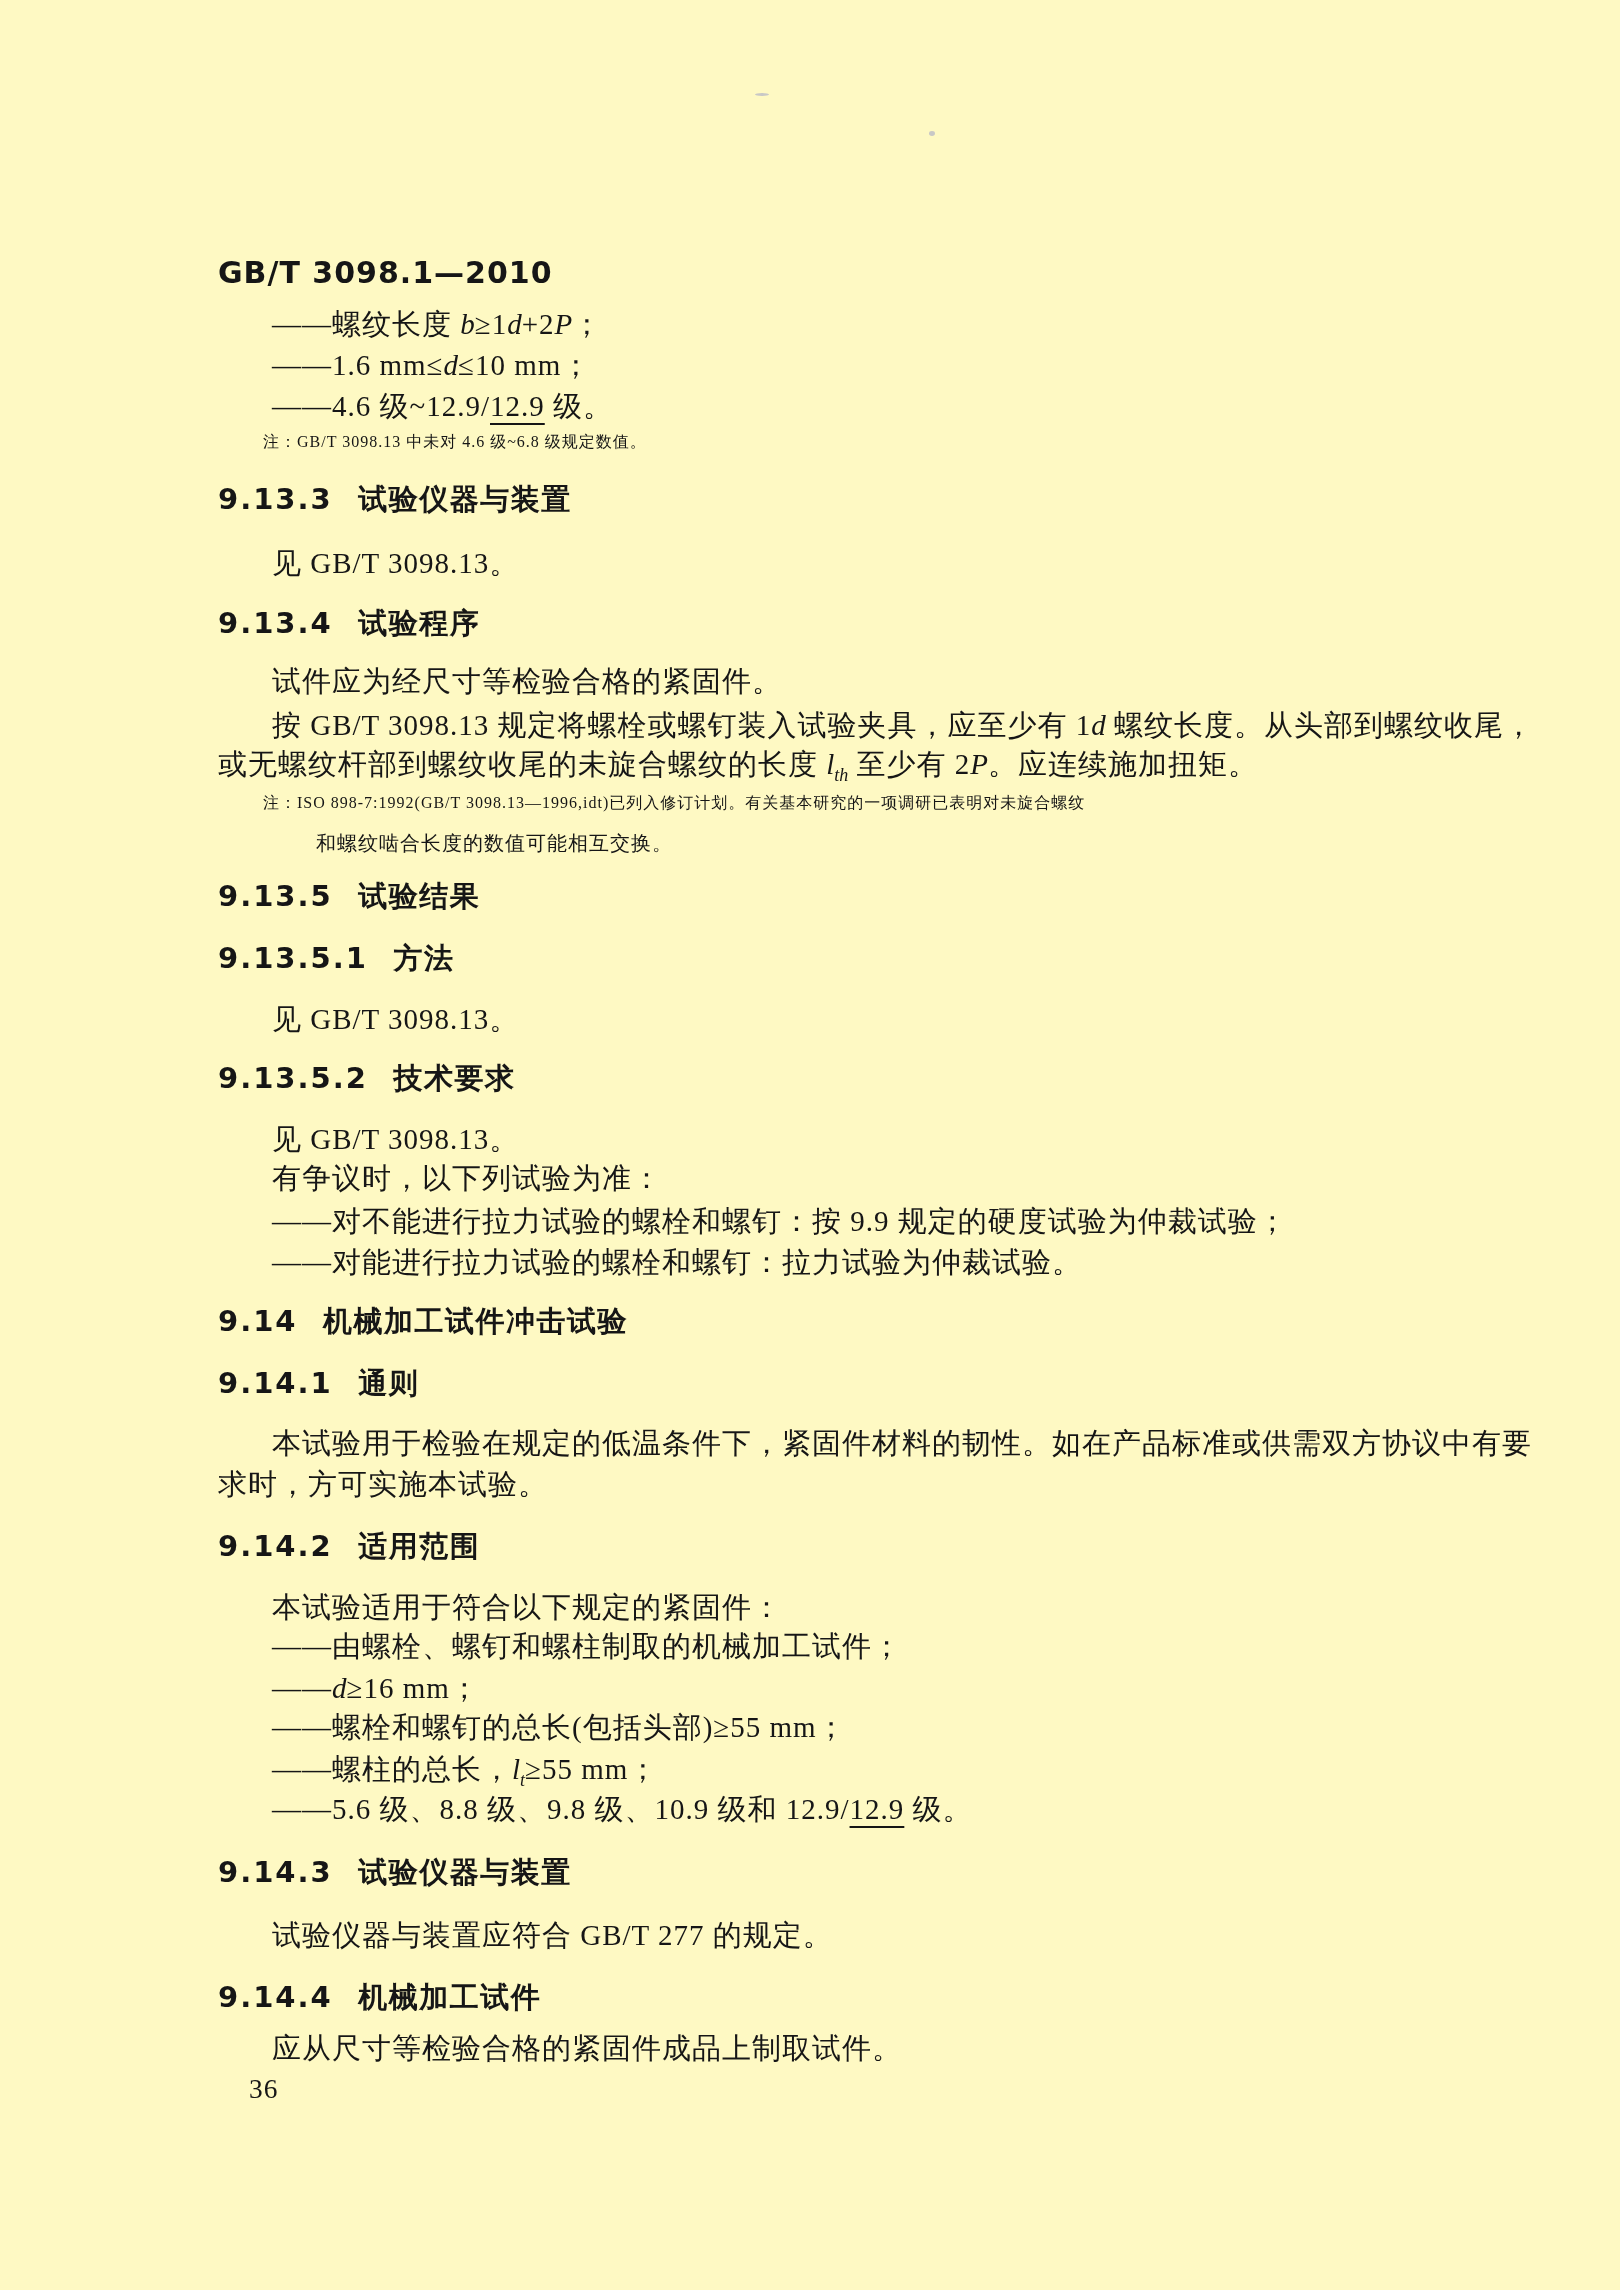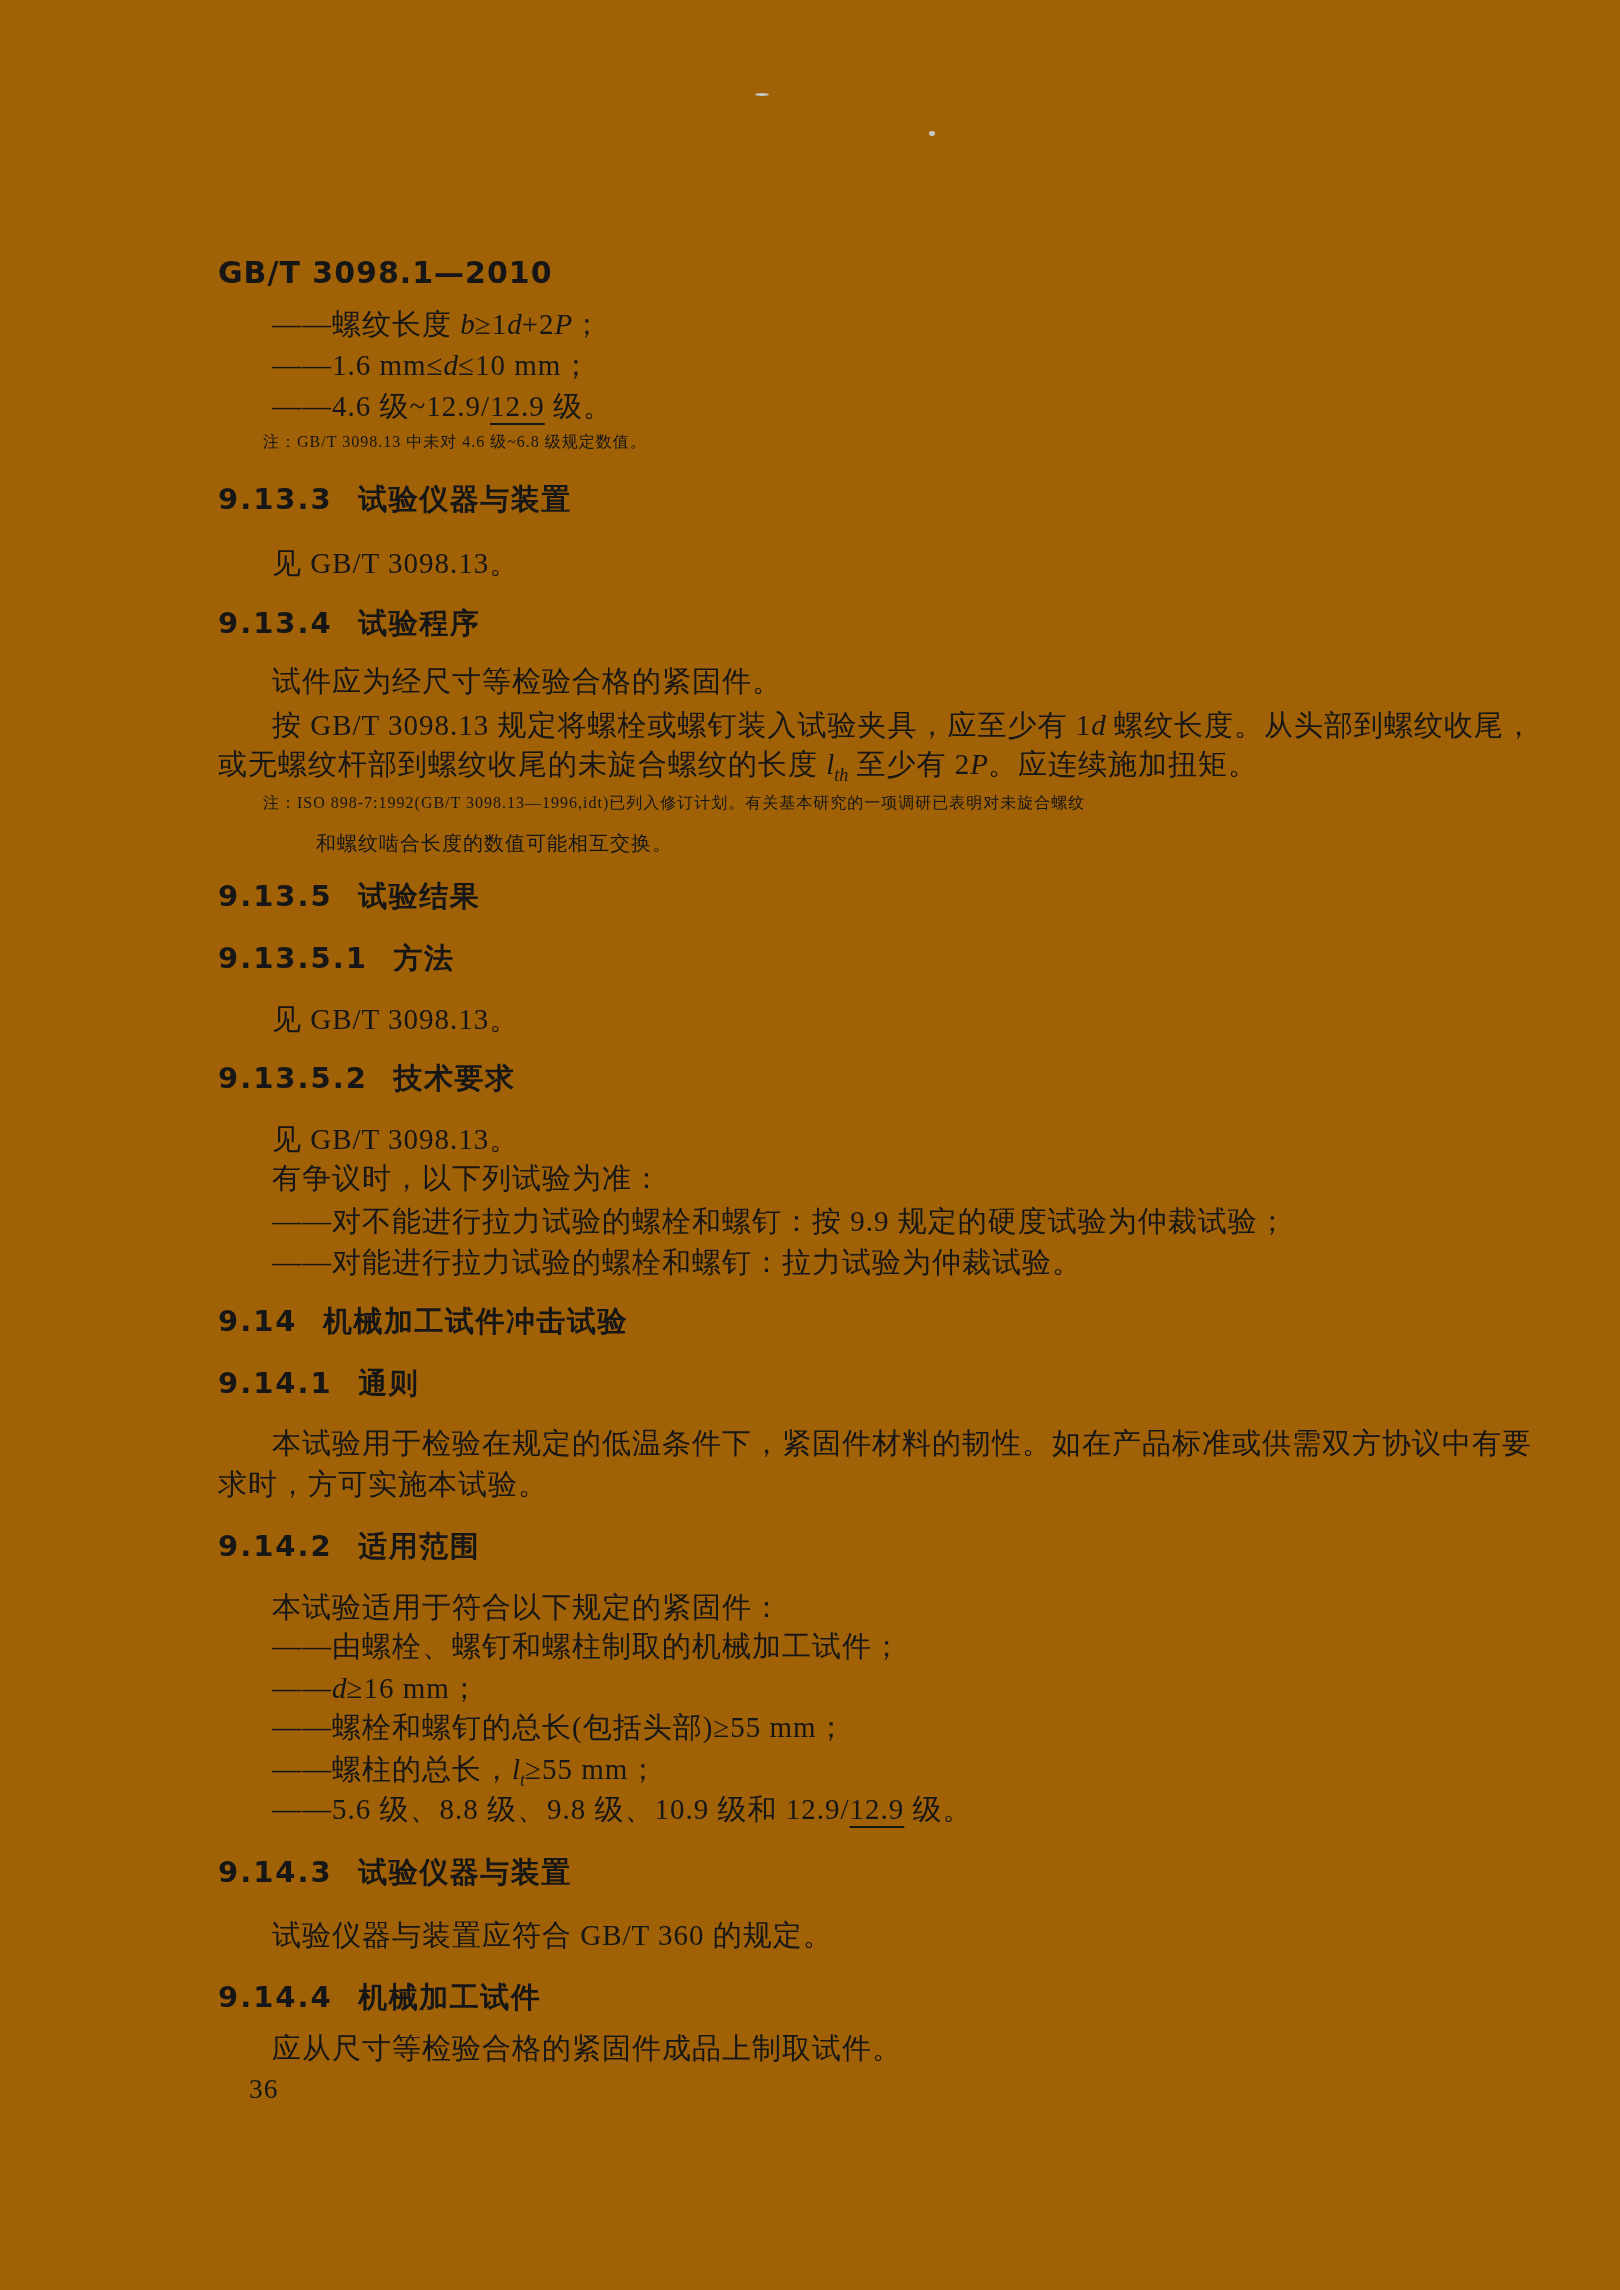--- a/index.html
+++ b/index.html
@@ -1,20 +1,20 @@
 <!DOCTYPE html>
 <html><head>
 <meta charset="utf-8">
 <style>
   html,body { margin:0; padding:0; }
   body { background:#ffffff; }
   .page {
     position:relative;
     width:1620px; height:2291px;
-    background:#a16207;
+    background:#fef9c3;
     color:#161616;
     overflow:hidden;
   }
   .line {
     position:absolute;
     white-space:nowrap;
     font-family:"Liberation Serif","DejaVu Serif",serif;
     font-size:29px;
     line-height:35px;
     letter-spacing:1px;
@@ -108,21 +108,21 @@
   <div class="line ind" style="top:1590px">本试验适用于符合以下规定的紧固件：</div>
   <div class="line ind" style="top:1629px">——由螺栓、螺钉和螺柱制取的机械加工试件；</div>
   <div class="line ind" style="top:1671px"><span>——</span><span class="seg-i">d</span><span>≥16 mm；</span></div>
   <div class="line ind" style="top:1710px">——螺栓和螺钉的总长(包括头部)≥55 mm；</div>
   <div class="line ind" style="top:1752px"><span>——螺柱的总长，</span><span class="seg-i">l</span><sub>t</sub><span>≥55 mm；</span></div>
   <div class="line ind" style="top:1792px"><span>——5.6 级、8.8 级、9.8 级、10.9 级和 12.9/</span><span class="seg-u">12.9</span><span> 级。</span></div>
 
   <div class="line head" style="top:1855px">
     <span class="num">9.14.3</span><span>试验仪器与装置</span>
   </div>
-  <div class="line ind" style="top:1918px">试验仪器与装置应符合 GB/T 360 的规定。</div>
+  <div class="line ind" style="top:1918px">试验仪器与装置应符合 GB/T 277 的规定。</div>
 
   <div class="line head" style="top:1980px">
     <span class="num">9.14.4</span><span>机械加工试件</span>
   </div>
   <div class="line ind" style="top:2031px">应从尺寸等检验合格的紧固件成品上制取试件。</div>
 
   <div class="line pagenum" style="left:249px; top:2072px">36</div>
 
 </div>
 

